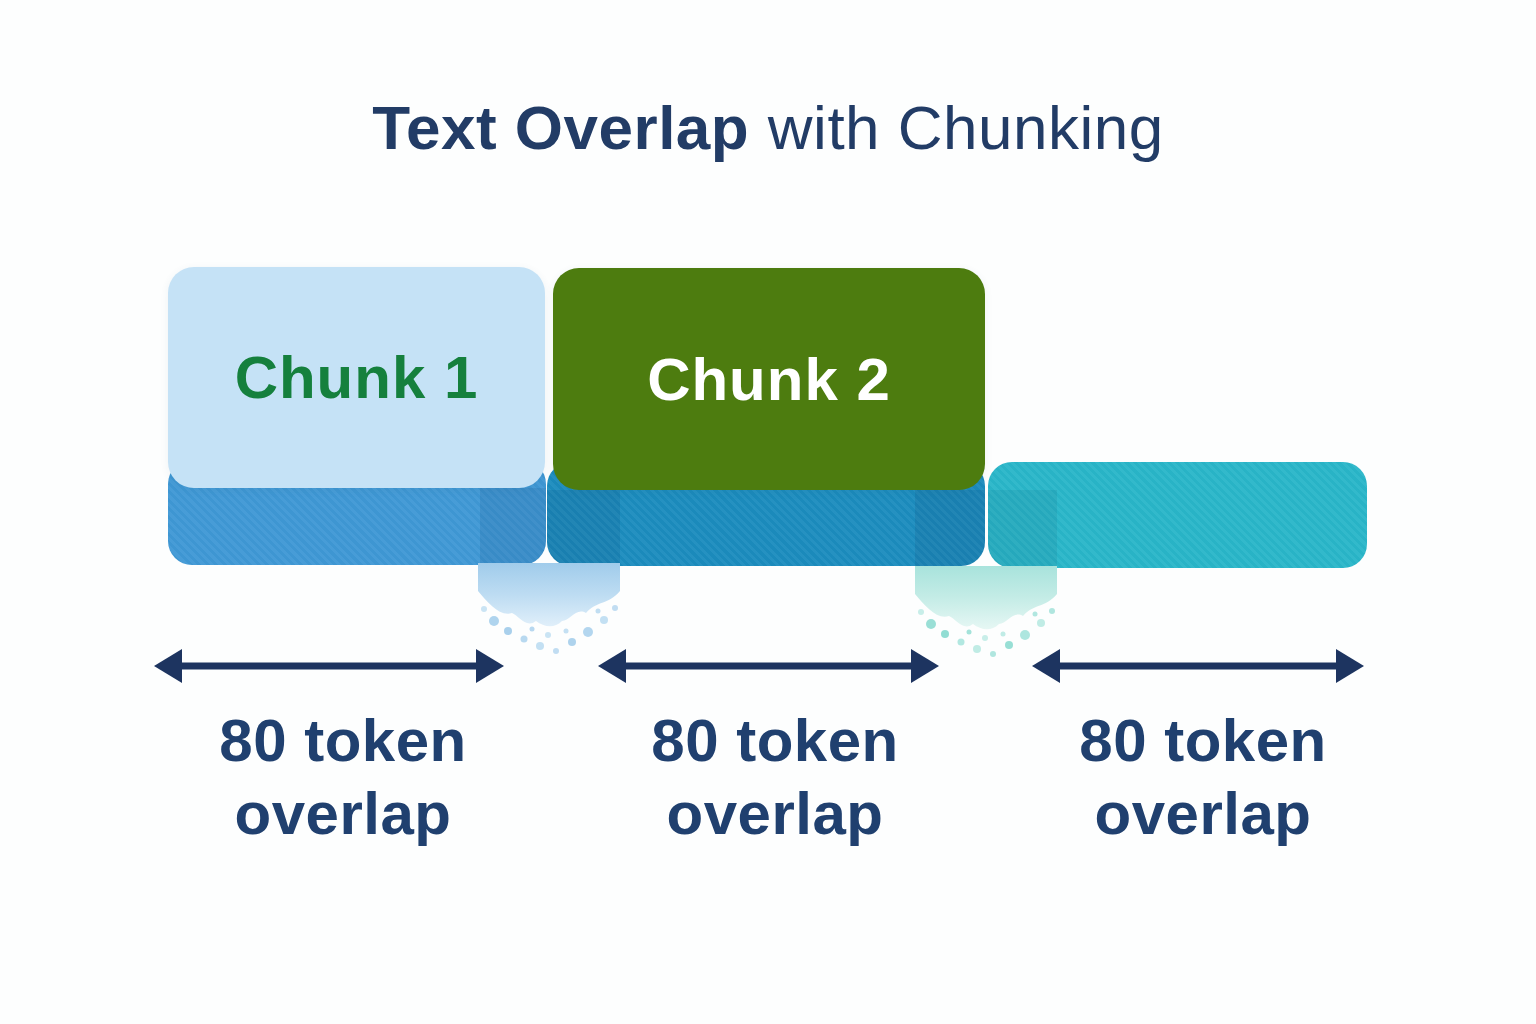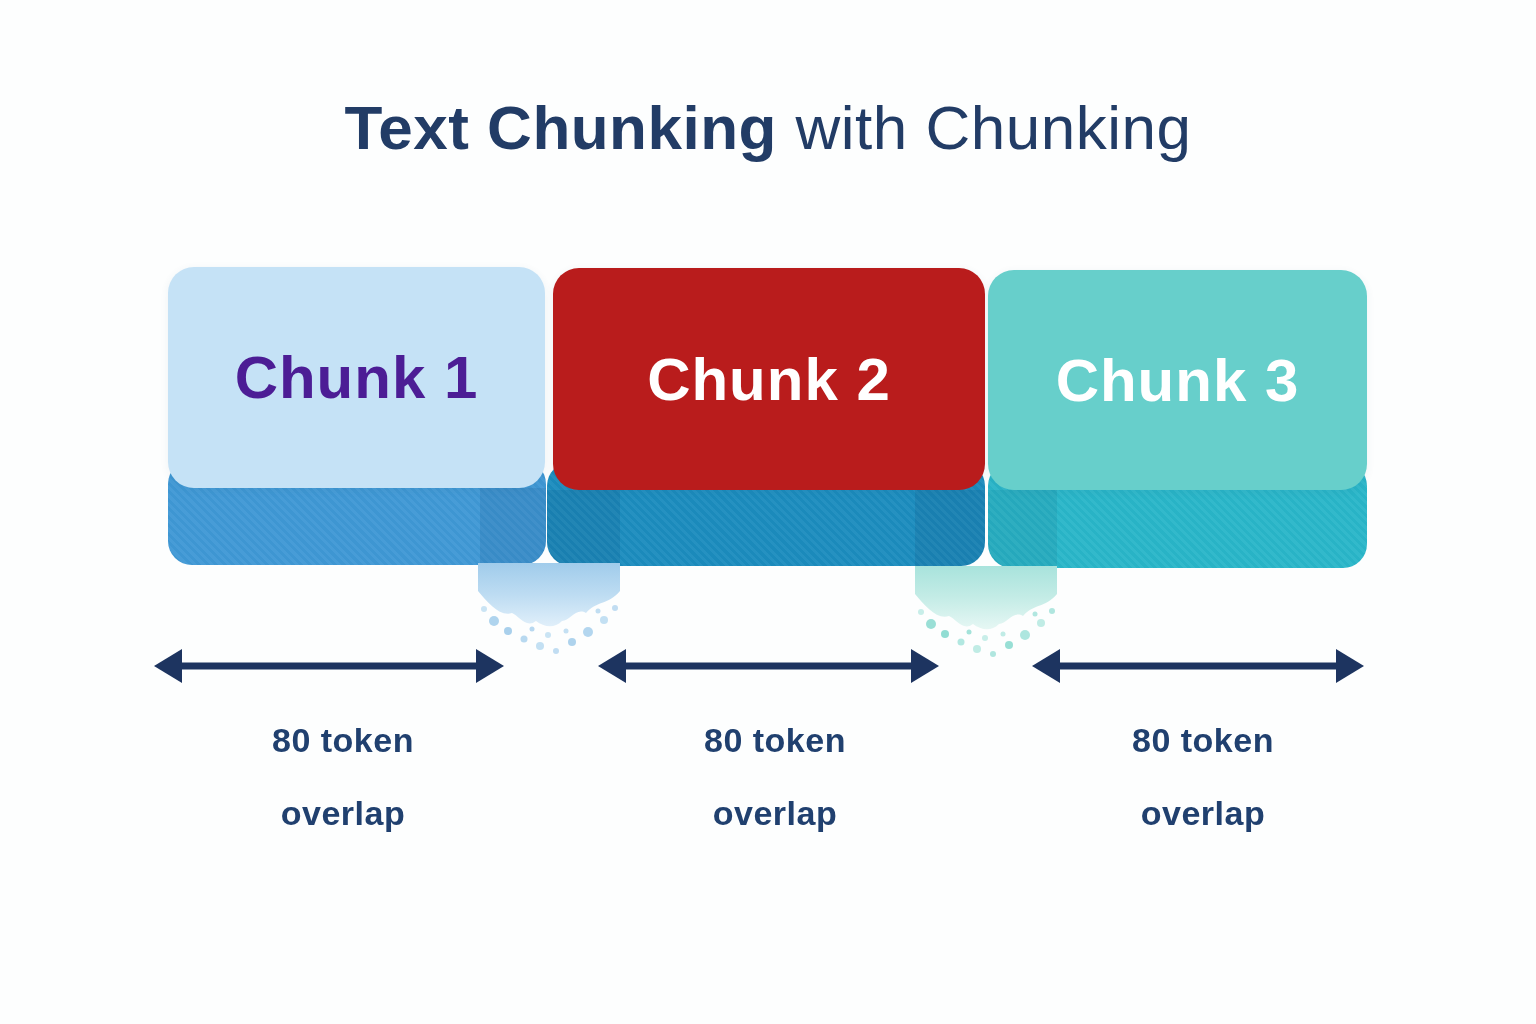--- a/index.html
+++ b/index.html
@@ -43,61 +43,58 @@
   .dissolve-1{left:478px;top:563px;width:142px;height:100px;}
   .dissolve-2{left:914px;top:566px;width:144px;height:100px;}
   
   .arrow{position:absolute;height:40px;}
   .arrow-1{left:151px;top:646px;width:356px;}
   .arrow-2{left:595px;top:646px;width:347px;}
   .arrow-3{left:1029px;top:646px;width:338px;}
   
   .overlap-label{
     position:absolute;top:704px;width:300px;text-align:center;
-    font-size:34px;font-weight:700;line-height:73px;letter-spacing:0.5px;
+    font-size:60px;font-weight:700;line-height:73px;letter-spacing:0.5px;
   }
   .label-1{left:193px;}
   .label-2{left:625px;}
   .label-3{left:1053px;}
   
   .watermark{
     position:absolute;right:24px;bottom:10px;
     font-size:30px;font-weight:700;letter-spacing:1px;color:#ffffff;
     text-shadow:2px 2px 0 #949494,1px 1px 0 #a6a6a6,3px 3px 2px rgba(120,120,120,0.55);
   }
 </style>
 </head>
 <body>
 
 <div class="canvas">
 
   <h1 class="title" style="color: rgb(34, 60, 102);">
-    <span class="t-bold">Text Chunking</span><span class="t-reg">with Chunking</span>
+    <span class="t-bold">Text Overlap</span><span class="t-reg">with Chunking</span>
   </h1>
 
   <div class="band band-1" style="background-color: rgb(63, 152, 213);">
     <div class="band-shade shade-1r"></div>
   </div>
   <div class="chunk-top top-1" style="background-color: rgb(197, 226, 246);">
-    <span class="chunk-label" style="color: #4c1d95;">Chunk 1</span>
+    <span class="chunk-label" style="color: #15803d;">Chunk 1</span>
   </div>
 
   <div class="band band-2" style="background-color: rgb(27, 140, 190);">
     <div class="band-shade shade-2l"></div>
     <div class="band-shade shade-2r"></div>
   </div>
-  <div class="chunk-top top-2" style="background-color: #b91c1c;">
+  <div class="chunk-top top-2" style="background-color: #4d7c0f;">
     <span class="chunk-label" style="color: rgb(255, 255, 255);">Chunk 2</span>
   </div>
 
   <div class="band band-3" style="background-color: rgb(41, 182, 201);">
     <div class="band-shade shade-3l"></div>
-  </div>
-  <div class="chunk-top top-3" style="background-color: rgb(103, 207, 203);">
-    <span class="chunk-label" style="color: rgb(255, 255, 255);">Chunk 3</span>
   </div>
 
   <svg class="dissolve dissolve-1" viewBox="0 0 142 100" aria-hidden="true">
     <defs>
       <linearGradient id="fadeBlue" x1="0" y1="0" x2="0" y2="1">
         <stop offset="0" stop-color="#a0cceb"></stop>
         <stop offset="0.5" stop-color="#bddcf2"></stop>
         <stop offset="1" stop-color="#e0effa"></stop>
       </linearGradient>
     </defs>

